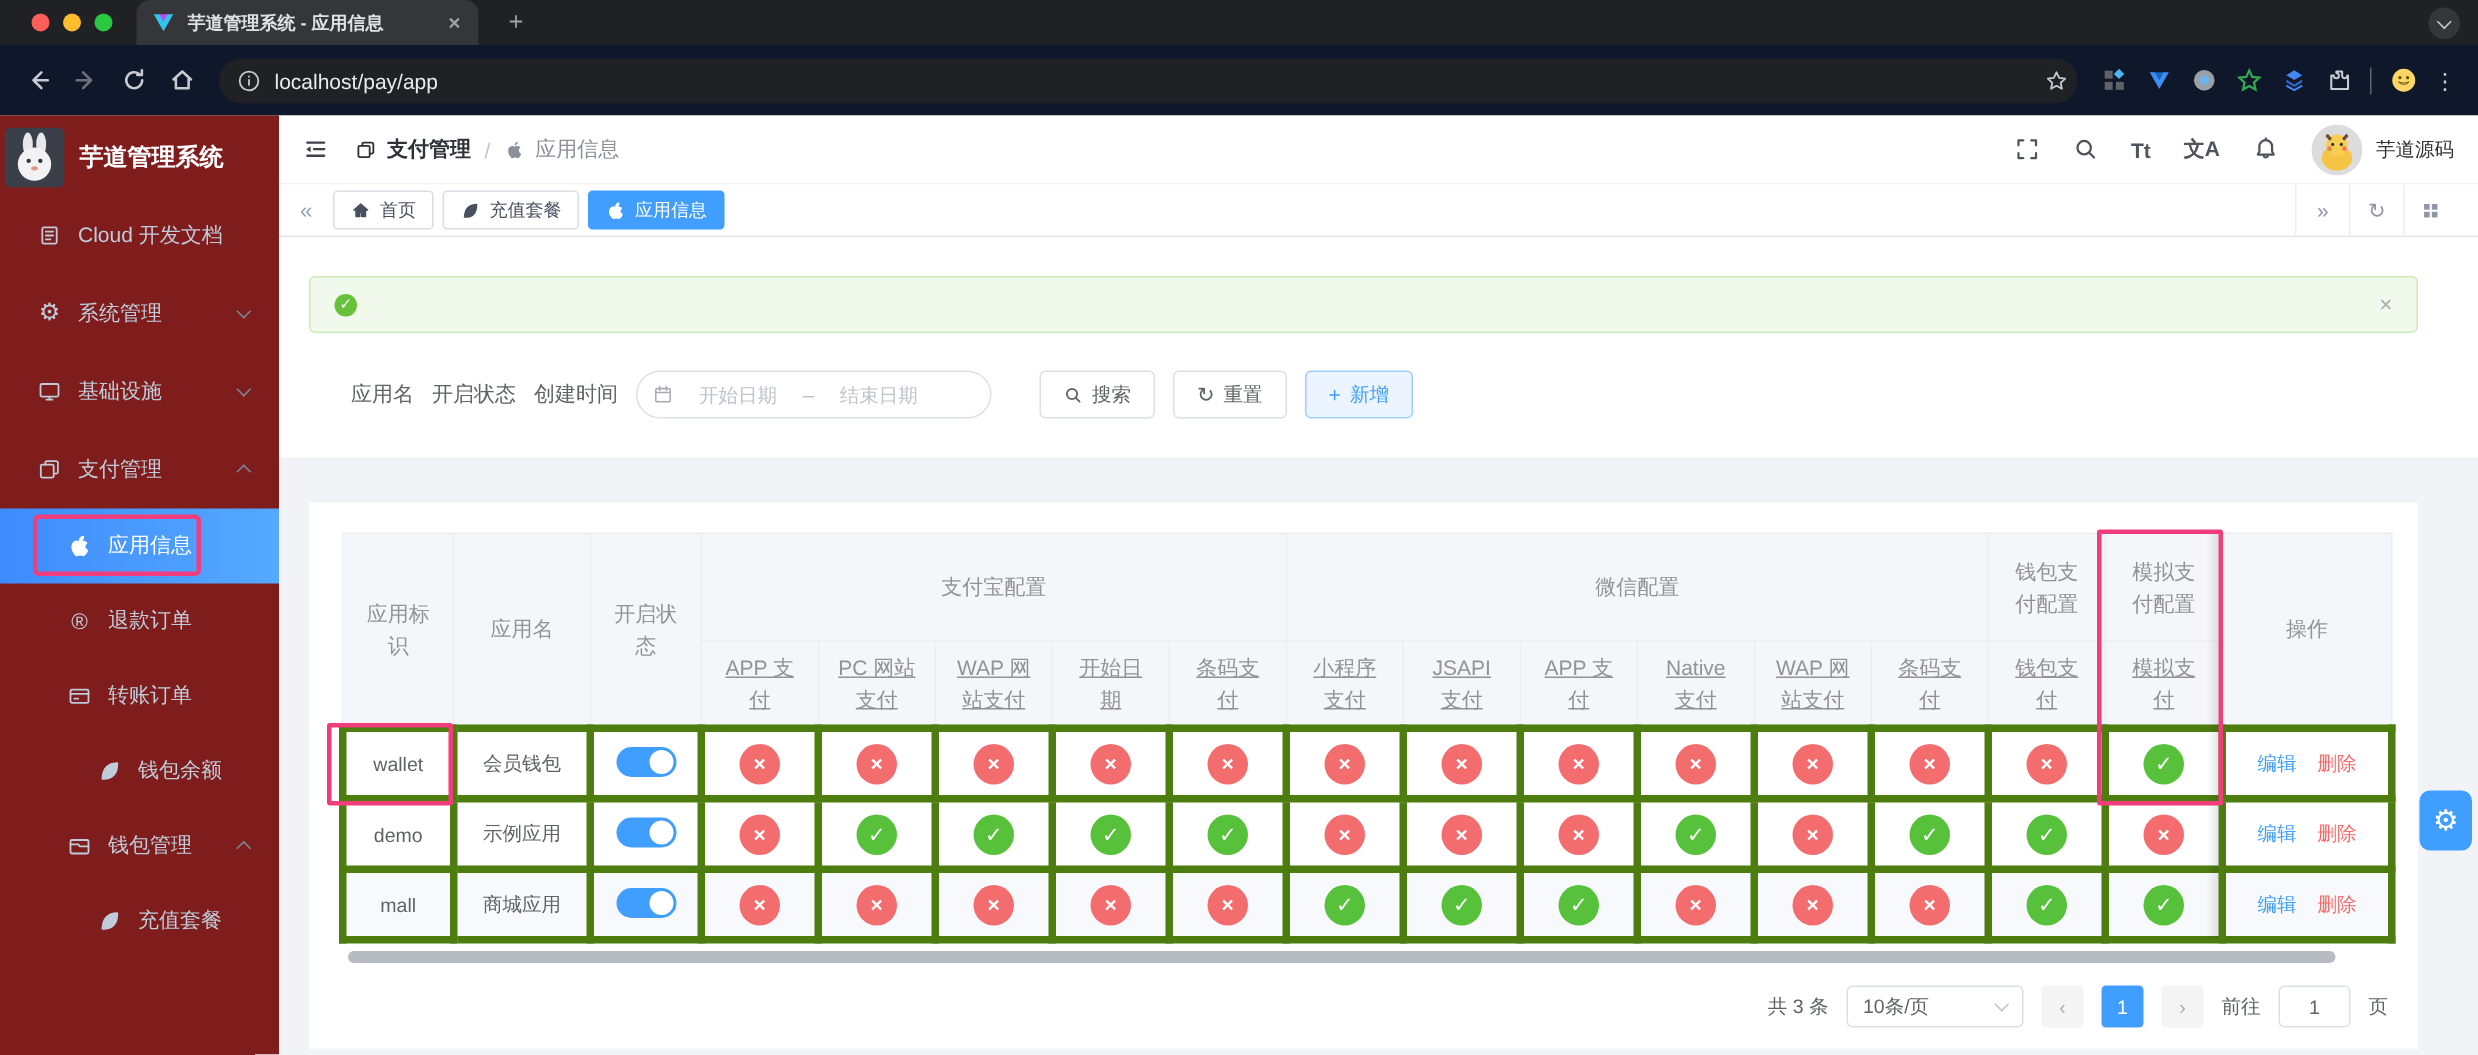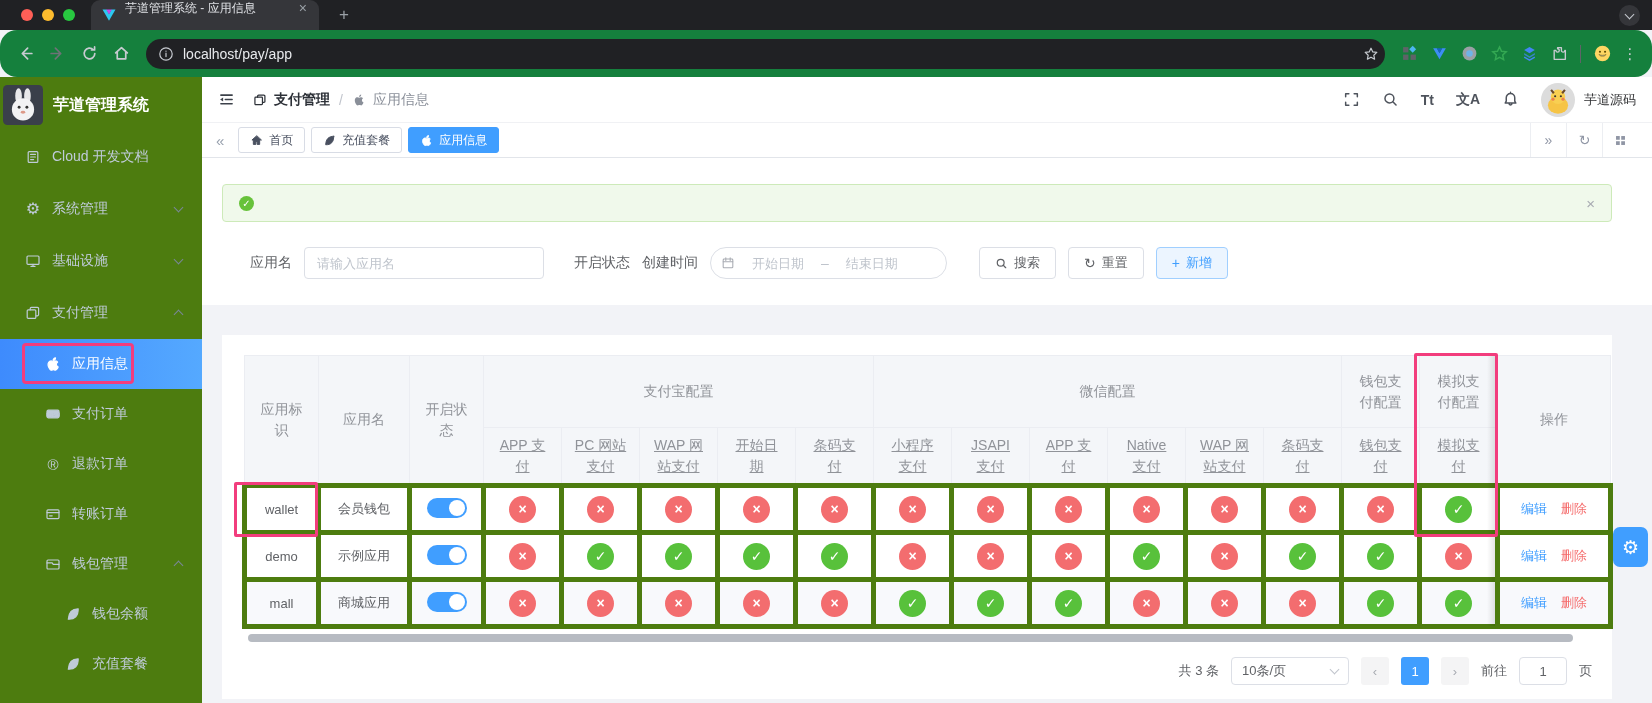--- a/index.html
+++ b/index.html
@@ -10,39 +10,39 @@
   .ic svg { width:16px; height:16px; fill:none; stroke:currentColor; stroke-width:1.2; stroke-linecap:round; stroke-linejoin:round; }
   .cv { display:inline-block; width:7px; height:7px; border-right:1.4px solid; border-bottom:1.4px solid; }
   .cv.down { transform:rotate(45deg); margin-top:-3px; }
   .cv.up { transform:rotate(-135deg); margin-top:3px; }
 
   
   .tabstrip { height:30px; background:#202124; display:flex; align-items:center; position:relative; }
   .traffic { display:flex; gap:9px; margin:0 16px 0 21px; }
   .dot { width:12px; height:12px; border-radius:50%; }
   .dot.r{background:#ff5f57}.dot.y{background:#febc2e}.dot.g{background:#28c840}
-  .btab { height:30px; width:228px; background:#35363a; border-radius:9px 9px 0 0; display:flex; padding:0 8px 0 10px; color:#dfe1e5; font-size:12px; gap:8px; }
+  .btab { height:30px; width:228px; background:#35363a; border-radius:9px 9px 0 0; display:flex; align-items:center; padding:0 8px 0 10px; color:#dfe1e5; font-size:12px; gap:8px;font-weight:bold; }
   .btab-title { flex:1; white-space:nowrap; overflow:hidden; }
   .btab-close { color:#9aa0a6; font-size:14px; padding:0 4px; }
   .newtab { color:#9aa0a6; font-size:17px; margin-left:14px; padding:0 6px; }
   .tabsearch { position:absolute; right:12px; top:5px; width:21px; height:21px; border-radius:50%; background:#35363a; display:flex; align-items:center; justify-content:center; color:#c7cbd1; }
-  .toolbar { height:47px; background:#15803d; display:flex; align-items:center; padding:0 10px; gap:2px;border-radius:17px; }
+  .toolbar { height:47px; background:#0f172a; display:flex; align-items:center; padding:0 10px; gap:2px; }
   .tool-ic { width:30px; height:30px; display:flex; align-items:center; justify-content:center; color:#c7cbd1; border-radius:50%; }
   .tool-ic.dim { color:#6e7277; }
   .tool-ic svg { width:17px; height:17px; fill:none; stroke:currentColor; stroke-width:1.6; stroke-linecap:round; stroke-linejoin:round; }
   .urlpill { flex:1; height:30px; background:#202124; border-radius:15px; display:flex; align-items:center; padding:0 6px 0 12px; margin:0 8px; color:#e8eaed; font-size:14px; gap:9px; }
   .urlpill .grow { flex:1; }
   .ext { width:28px; height:28px; display:flex; align-items:center; justify-content:center; }
   .ext svg { width:17px; height:17px; }
   .tb-sep { width:1px; height:18px; background:#5f6368; margin:0 5px; }
   .dots { color:#c7cbd1; font-size:15px; width:24px; text-align:center; letter-spacing:0; }
 
   
   .app { display:flex; height:626px; }
-  .sidebar { width:202px; background:#4d7c0f; flex:none; color:#bfcbd9; }
+  .sidebar { width:186px; background:#7f1d1d; flex:none; color:#bfcbd9; }
   .side-logo { display:flex; align-items:center; gap:10px; padding:8px 0 6px 3px; height:54px; }
   .side-logo svg { width:40px; height:40px; }
   .side-title { color:#fff; font-size:16px; font-weight:bold; }
   .side-item { height:50px; display:flex; align-items:center; font-size:14px; padding-left:24px; position:relative; cursor:pointer; }
   .side-item.lvl0 { height:52px; }
   .side-item.lvl1 { padding-left:44px; }
   .side-item.lvl2 { padding-left:64px; }
   .side-item .ic { width:18px; margin-right:10px; color:#bfcbd9; }
   .side-item .gear-glyph { font-size:16px; line-height:1; }
   .side-item.active { background:linear-gradient(90deg,#3e8bfd,#55a9ff); color:#fff; }
@@ -297,58 +297,49 @@
           <span class="ic">
             <svg viewBox="0 0 16 16">
               <path fill="currentColor" d="M11.3 8.4c0-1.5 1.2-2.2 1.3-2.3-.7-1-1.8-1.2-2.2-1.2-.9-.1-1.8.5-2.2.5-.5 0-1.2-.5-2-.5-1 0-2 .6-2.5 1.5-1.1 1.9-.3 4.7.8 6.2.5.8 1.1 1.6 1.9 1.6.8 0 1.1-.5 2-.5s1.2.5 2 .5 1.4-.8 1.9-1.5c.6-.9.8-1.7.8-1.8 0 0-1.7-.6-1.8-2.5z"></path>
               <path fill="currentColor" d="M9.9 3.7c.4-.5.7-1.2.6-1.9-.6 0-1.3.4-1.7.9-.4.4-.7 1.1-.6 1.8.7 0 1.3-.3 1.7-.8z"></path>
             </svg>
           </span>
           <span>应用信息</span>
           <div class="side-annot"></div>
         </div>
         <div class="side-item lvl1">
-          <span class="ic">
-            <svg viewBox="0 0 16 16">
-              <rect x="2" y="4.2" width="12" height="7.6" rx="1.2" fill="currentColor"></rect>
-              <text x="8" y="9.9" text-anchor="middle" font-size="4" fill="#001529" font-family="sans-serif">PayPal</text>
-            </svg>
-          </span>
-          <span>支付订单</span>
-        </div>
-        <div class="side-item lvl1">
           <span class="ic" style="font-size: 15px;">®</span>
           <span>退款订单</span>
         </div>
         <div class="side-item lvl1">
           <span class="ic">
             <svg viewBox="0 0 16 16" fill="none" stroke="currentColor" stroke-width="1.2" stroke-linecap="round" stroke-linejoin="round">
               <rect x="2" y="3.8" width="12" height="8.8" rx="1"></rect>
               <path d="M2 6.6h12M4.6 9.8h2.6"></path>
             </svg>
           </span>
           <span>转账订单</span>
         </div>
+        <div class="side-item lvl2">
+          <span class="ic">
+            <svg viewBox="0 0 16 16">
+              <path fill="currentColor" d="M13.2 2.8C7 2.9 3.6 6.1 3.3 13.2 9.9 13.5 13.3 9.9 13.2 2.8z"></path>
+            </svg>
+          </span>
+          <span>钱包余额</span>
+        </div>
         <div class="side-item lvl1">
           <span class="ic">
             <svg viewBox="0 0 16 16" fill="none" stroke="currentColor" stroke-width="1.2" stroke-linecap="round" stroke-linejoin="round">
               <rect x="2" y="4" width="12" height="9" rx="1"></rect>
               <path d="M2 6.9h5.2l1 1.4H14"></path>
             </svg>
           </span>
           <span>钱包管理</span>
           <i class="cv chev up"></i>
-        </div>
-        <div class="side-item lvl2">
-          <span class="ic">
-            <svg viewBox="0 0 16 16">
-              <path fill="currentColor" d="M13.2 2.8C7 2.9 3.6 6.1 3.3 13.2 9.9 13.5 13.3 9.9 13.2 2.8z"></path>
-            </svg>
-          </span>
-          <span>钱包余额</span>
         </div>
         <div class="side-item lvl2">
           <span class="ic">
             <svg viewBox="0 0 16 16">
               <path fill="currentColor" d="M13.2 2.8C7 2.9 3.6 6.1 3.3 13.2 9.9 13.5 13.3 9.9 13.2 2.8z"></path>
             </svg>
           </span>
           <span>充值套餐</span>
         </div>
       </nav>
@@ -461,21 +452,20 @@
     </div>
 
     <div class="content">
       <div class="panel-top">
         <div class="alert">
           <span class="alert-ic">✓</span>
           <span class="alert-close">×</span>
         </div>
         <div class="filters">
           <label class="f-first">应用名</label>
-          <input class="inp w240 gap30" placeholder="请输入应用名" style="">
           <label>开启状态</label>
           <label>创建时间</label>
           <div class="daterange">
             <span class="ic">
                 <svg viewBox="0 0 16 16">
                   <rect x="2.5" y="3.5" width="11" height="10" rx="1"></rect>
                   <path d="M2.5 6.5h11M5.5 2v3M10.5 2v3"></path>
                 </svg>
               </span>
             <input class="dinp" placeholder="开始日期" style="">

